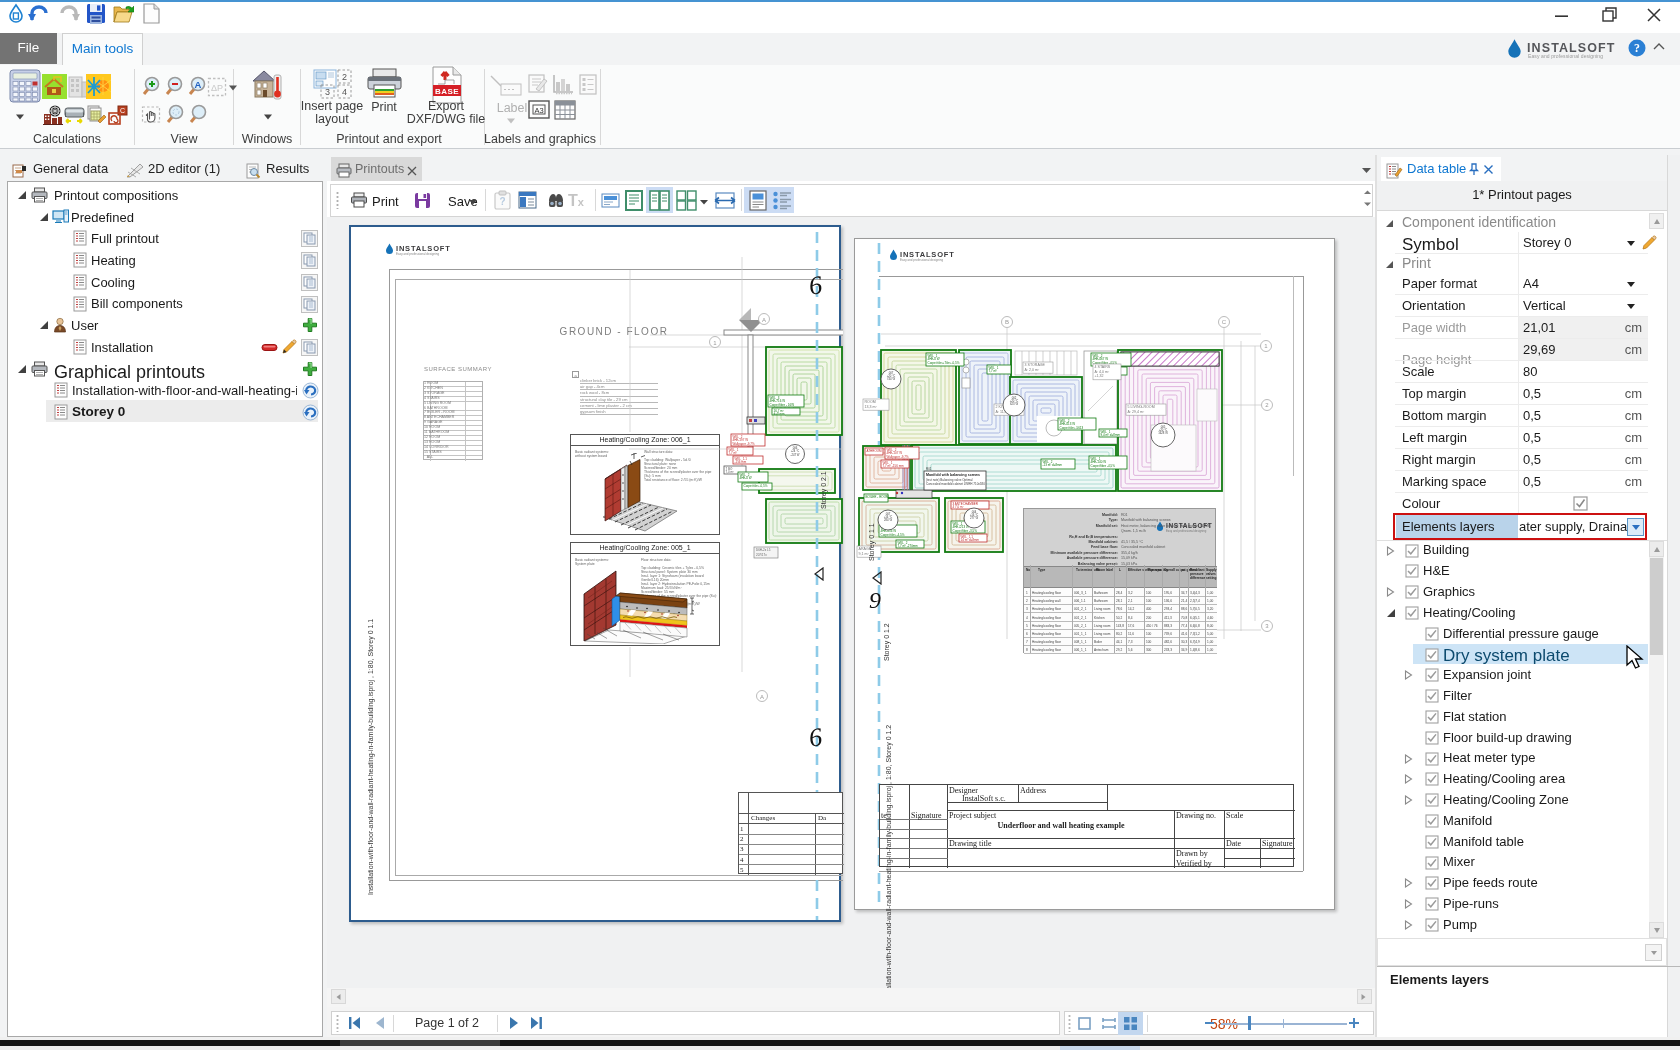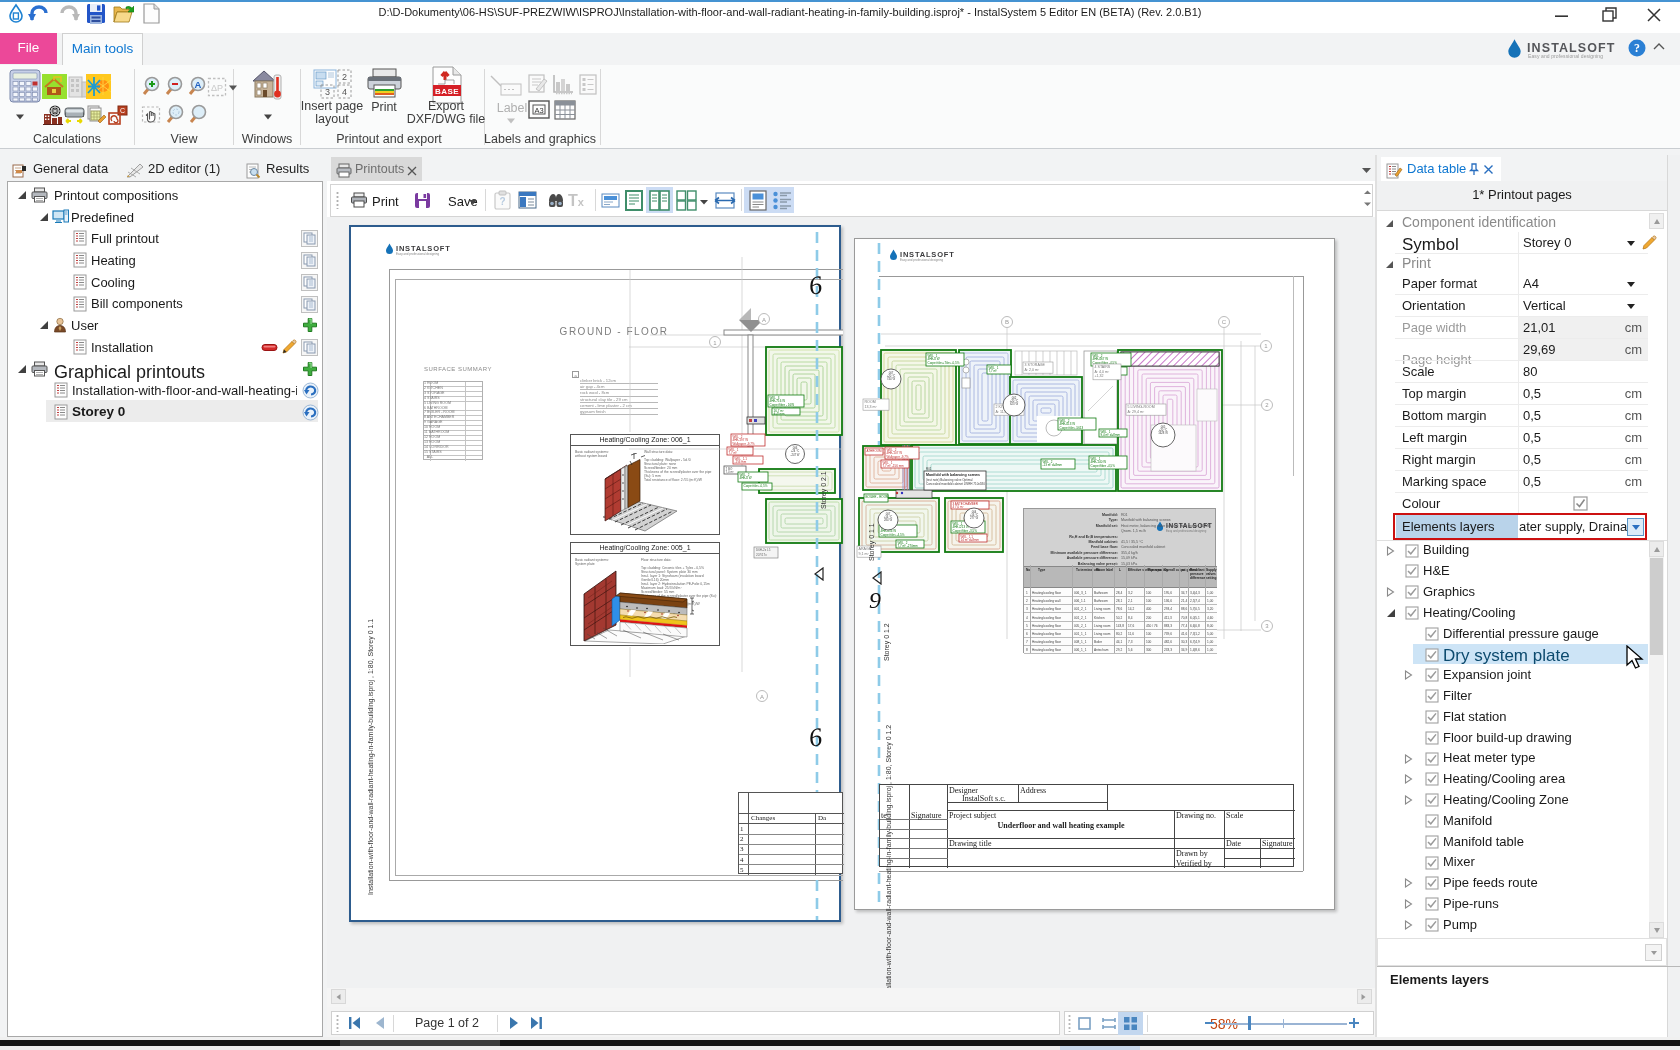--- a/index.html
+++ b/index.html
@@ -2,21 +2,20 @@
 <html><head><meta charset="utf-8"><style>
 *{margin:0;padding:0;box-sizing:border-box}
 html,body{width:1680px;height:1050px;overflow:hidden;font-family:"Liberation Sans",sans-serif;background:#fff}
 .a{position:absolute}
 svg{display:block}
 </style></head>
 <body>
 <div class="a" style="left:0;top:0;width:1680px;height:1050px;background:#fff">
 
 <div class="a" style="left:0;top:0;width:1680px;height:2px;background:#4593d2"></div>
-<div class="a" style="left:0;top:6px;width:1580px;text-align:center;font-size:11px;color:#1b1b1b">D:\D-Dokumenty\06-HS\SUF-PREZWIW\ISPROJ\Installation-with-floor-and-wall-radiant-heating-in-family-building.isproj* - InstalSystem 5 Editor EN (BETA) (Rev. 2.0.B1)</div>
 
 <svg class="a" style="left:6px;top:3px" width="20" height="21" viewBox="0 0 20 21">
  <path d="M10 2 C6 8 4 10 4 13 a6 6 0 0 0 12 0 C16 10 14 8 10 2 Z" fill="none" stroke="#1e82d2" stroke-width="1.6"></path>
  <rect x="7.4" y="10" width="5" height="6" fill="none" stroke="#1e82d2" stroke-width="1.4"></rect>
 </svg>
 <svg class="a" style="left:28px;top:4px" width="22" height="20" viewBox="0 0 22 20">
  <path d="M4 16 L4 9 A7 6 0 0 1 18 9" fill="none" stroke="#2a6fd0" stroke-width="3.4"></path>
  <path d="M0 10 L8 10 L4 17 Z" fill="#2a6fd0"></path>
 </svg>
 <svg class="a" style="left:58px;top:4px" width="22" height="20" viewBox="0 0 22 20">
@@ -46,21 +45,21 @@
     </svg>
 <svg class="a" style="left:1599px;top:5px" width="20" height="20" viewBox="0 0 20 20">
       <rect x="4" y="6" width="10" height="10" fill="none" stroke="#333" stroke-width="1.4"></rect>
       <path d="M7 6 L7 3 L17 3 L17 13 L14 13" fill="none" stroke="#333" stroke-width="1.4"></path>
     </svg>
 <svg class="a" style="left:1644px;top:5px" width="20" height="20" viewBox="0 0 20 20">
       <path d="M4 4 L16 16 M16 4 L4 16" stroke="#333" stroke-width="1.5"></path>
     </svg>
 
 <div class="a" style="left:0;top:33px;width:1680px;height:32px;background:#f2f3f4"></div>
-<div class="a" style="left:0;top:33px;width:57px;height:31px;background:#ec4899;color:#fff;font-size:13.5px;text-align:center;line-height:30px">File</div>
+<div class="a" style="left:0;top:33px;width:57px;height:31px;background:#737373;color:#fff;font-size:13.5px;text-align:center;line-height:30px">File</div>
 <div class="a" style="left:62px;top:33px;width:81px;height:32px;background:#fafbfb;border:1px solid #d0d0d0;border-bottom:none;color:#0e77d1;font-size:13.5px;text-align:center;line-height:29px">Main tools</div>
 
 <svg class="a" style="left:1507px;top:38px" width="15" height="20" viewBox="0 0 17 22">
       <path d="M8.5 1 C5 8 1.5 11 1.5 15 a7 7 0 0 0 14 0 C15.5 11 12 8 8.5 1 Z" fill="#1572b8"></path>
     </svg>
 <div class="a" style="left:1527px;top:41px;font-size:12.5px;font-weight:bold;color:#55565a;letter-spacing:1.1px">INSTALSOFT</div>
 <div class="a" style="left:1528px;top:53px;font-size:5px;color:#9a9a9a;letter-spacing:0.1px">Easy and professional designing</div>
 <svg class="a" style="left:1628px;top:39px" width="18" height="18" viewBox="0 0 18 18">
       <circle cx="9" cy="9" r="8.5" fill="#2a7fd4"></circle>
       <text x="9" y="13.2" font-size="12" font-weight="bold" fill="#fff" text-anchor="middle" font-family="Liberation Serif,serif">?</text>

